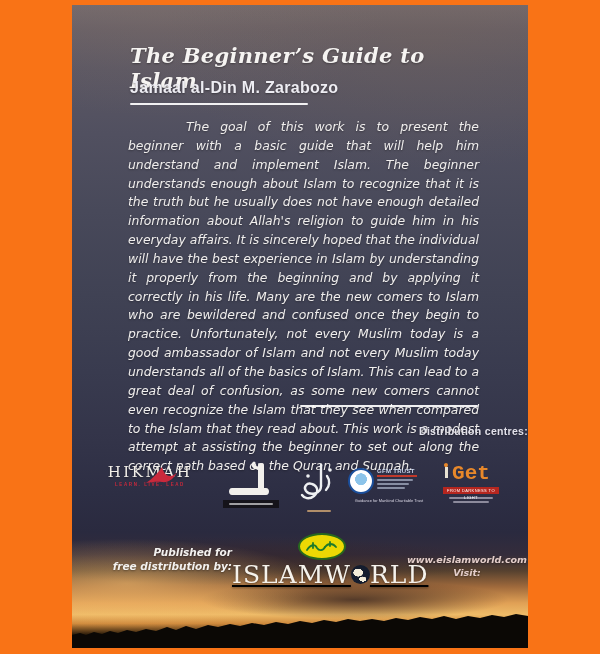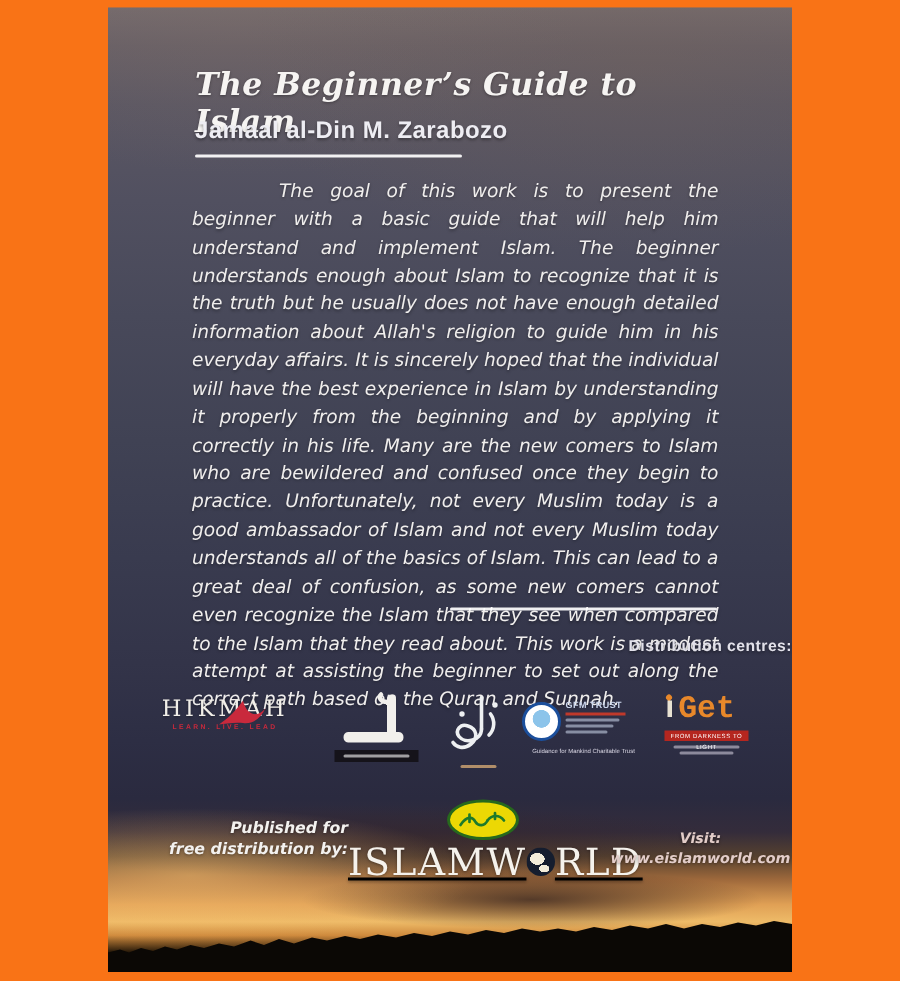--- a/index.html
+++ b/index.html
@@ -179,22 +179,22 @@
             <path d="M10 5 L10 10 M27 4 L27 8"></path>
           </g>
         </svg>
       </div>
       <div class="iw-text soft">
         <span>ISLAMW</span><span class="iw-globe"></span><span>RLD</span>
       </div>
     </div>
 
     <div class="visit soft">
+      <div>www.eislamworld.com</div>
       <div>Visit:</div>
-      <div>www.eislamworld.com</div>
     </div>
 
     <svg class="silhouette" viewBox="0 0 456 44" preserveAspectRatio="none">
       <path d="M0 44 L0 31 L8 29 L14 31 L22 28 L30 30 L38 27 L46 29 L55 26 L64 28 L74 25 L84 27 L95 23 L104 26 L114 22 L124 25 L136 21 L146 23 L158 20 L168 22 L180 19 L192 21 L204 18 L216 20 L228 17 L240 19 L252 16 L264 18 L276 15 L288 17 L300 15 L312 17 L324 14 L336 16 L348 13 L360 15 L372 12 L384 15 L396 12 L408 14 L420 11 L432 13 L444 10 L456 12 L456 44 Z" fill="#0b0805"></path>
     </svg>
 
   </div>
 </div>
 
 </body></html>

